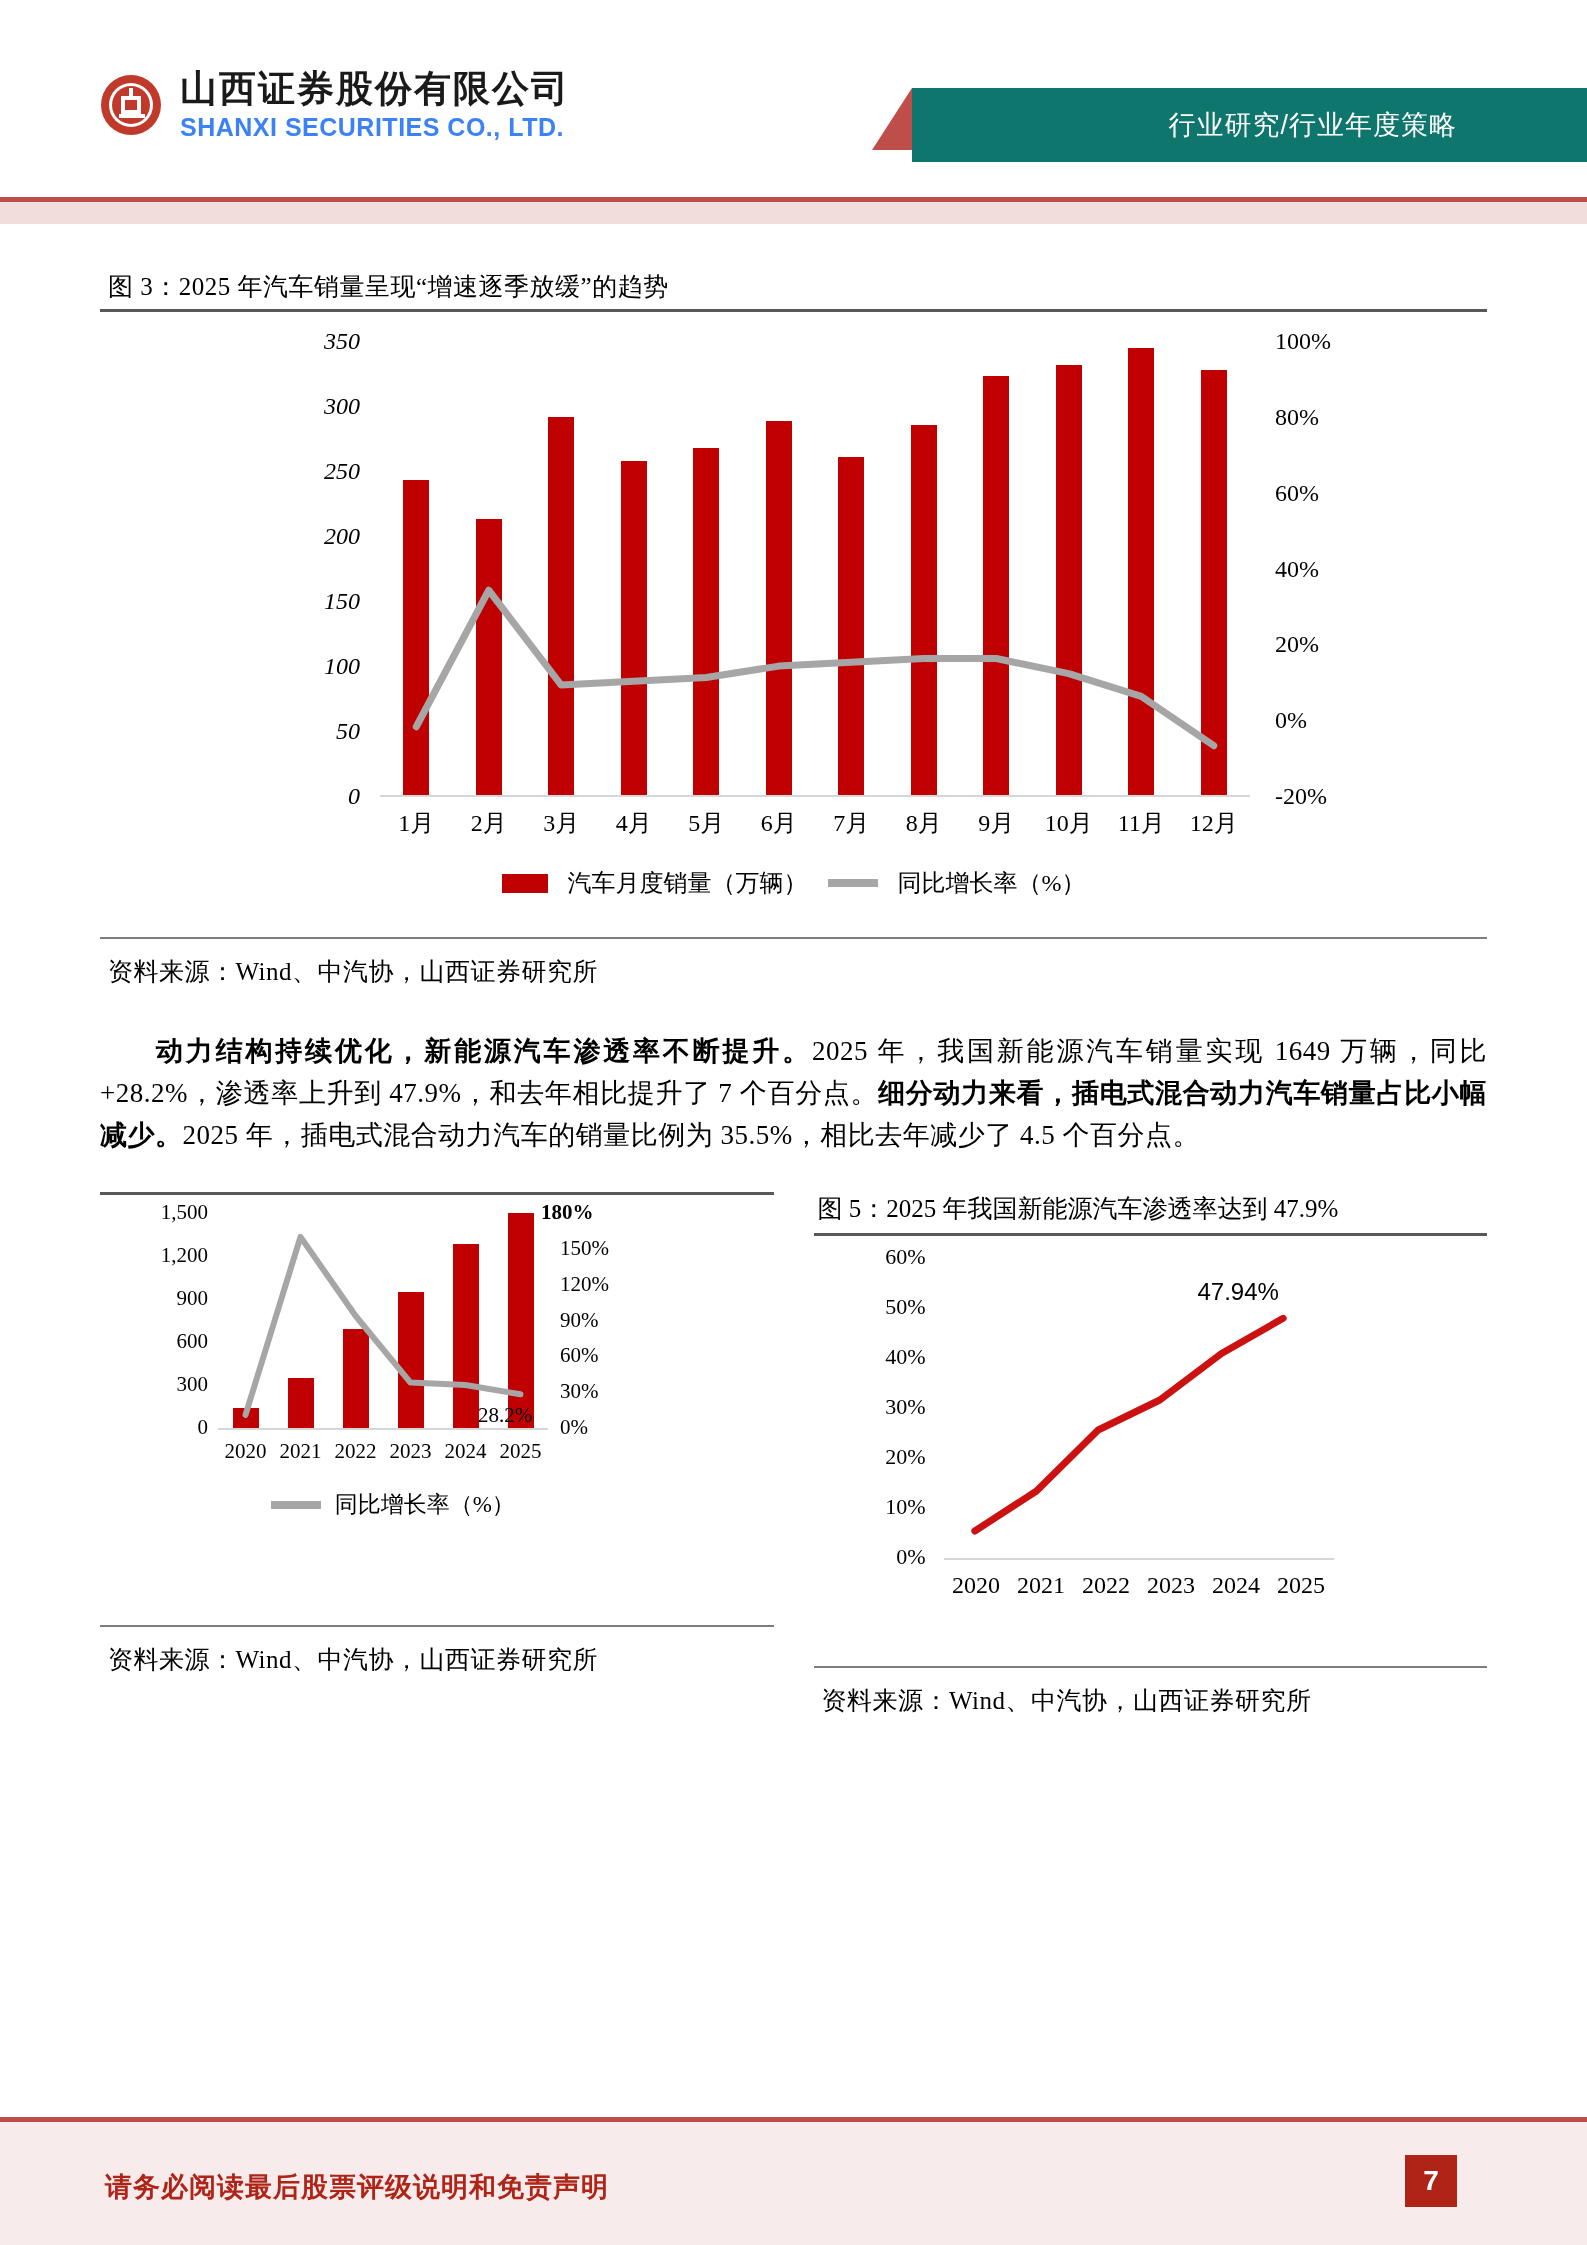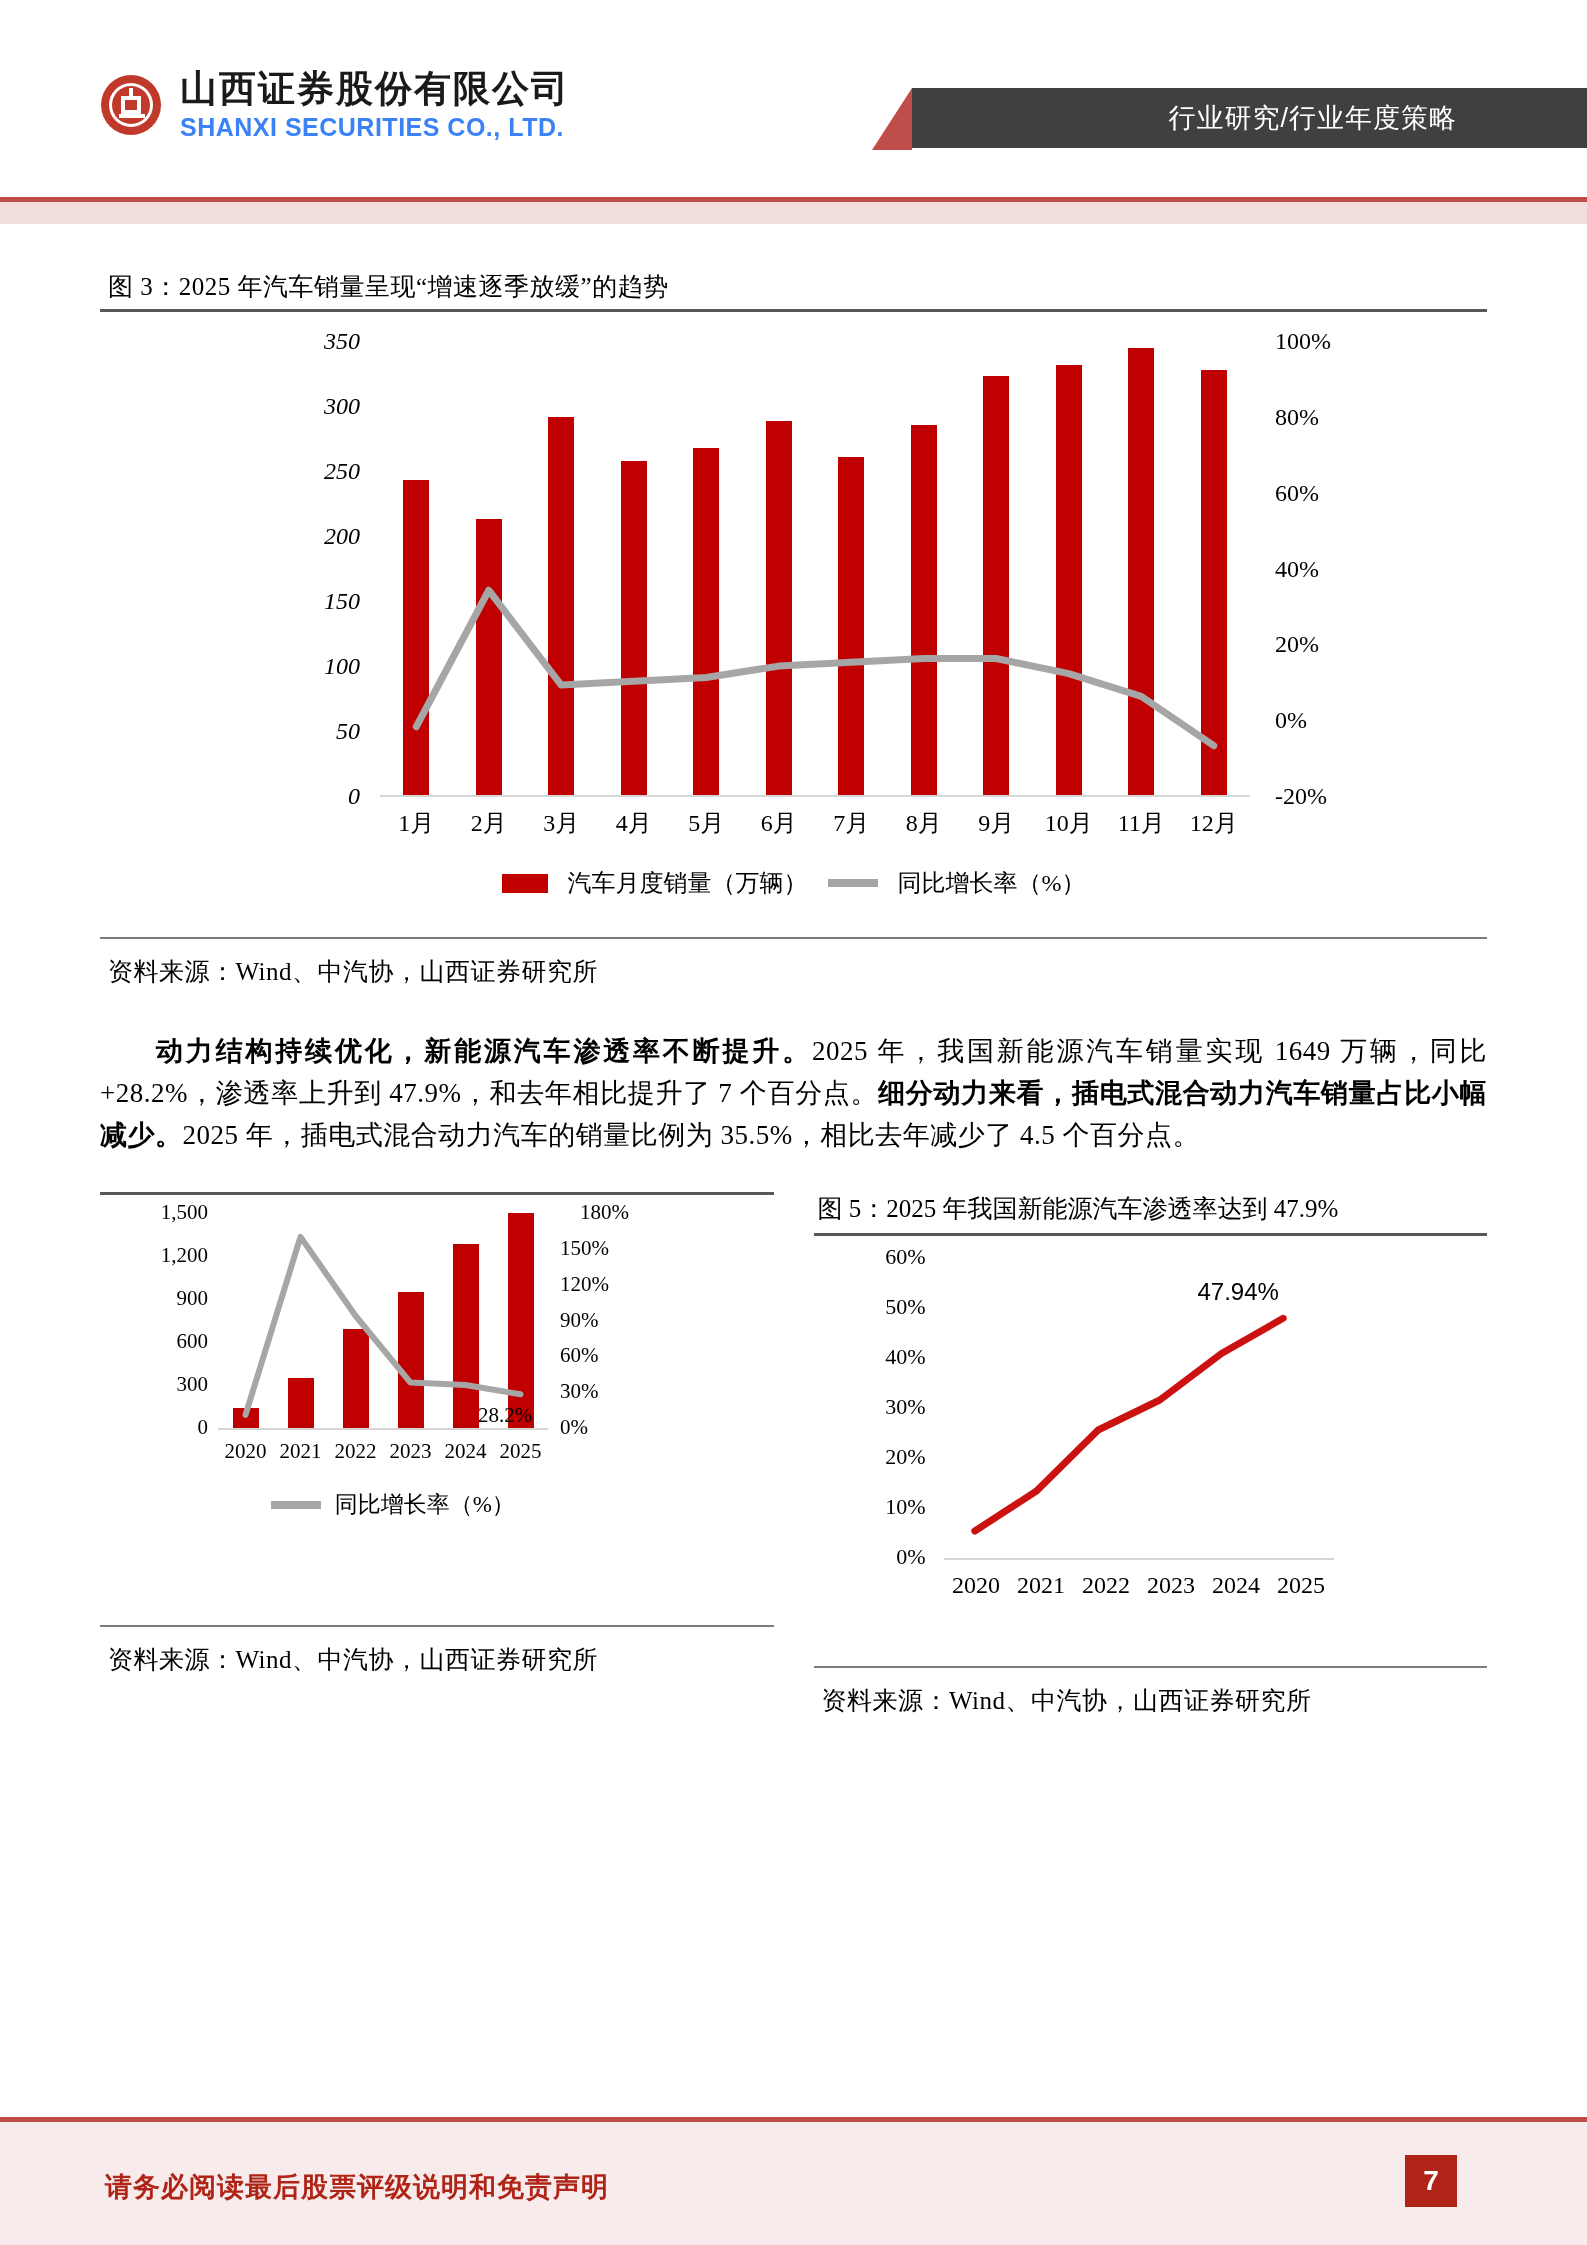--- a/index.html
+++ b/index.html
@@ -11,21 +11,21 @@
     position:relative;
     overflow:hidden;
   }
   
   .header{position:relative;height:185px;}
   .logo-wrap{position:absolute;left:100px;top:70px;display:flex;align-items:center;gap:18px;}
   .logo-mark{width:62px;height:62px;position:relative;}
   .brand-lines{display:flex;flex-direction:column;line-height:1;}
   .brand-cn{font-family:"Liberation Sans","DejaVu Sans",sans-serif;font-weight:bold;font-size:37px;letter-spacing:2px;color:#1a1a1a;}
   .brand-en{font-family:"Liberation Sans","DejaVu Sans",sans-serif;font-weight:bold;font-size:25px;letter-spacing:.5px;color:#3b82f6;margin-top:8px;}
-  .hdr-banner{position:absolute;right:0;top:88px;height:60px;width:675px;background:#404040;}
+  .hdr-banner{position:absolute;right:0;top:88px;height:74px;width:675px;background:#0f766e;}
   .hdr-banner:before{content:"";position:absolute;left:-40px;top:0;width:0;height:0;border-style:solid;border-width:0 0 62px 40px;border-color:transparent transparent #bf4e4a transparent;}
   .hdr-banner-text{position:absolute;right:130px;top:50%;transform:translateY(-50%);color:#fff;font-family:"Liberation Sans","DejaVu Sans",sans-serif;font-size:27px;letter-spacing:1px;white-space:nowrap;}
   .hdr-rule{position:absolute;left:0;right:0;top:197px;height:5px;background:#bf4e4a;}
   .hdr-rule2{position:absolute;left:0;right:0;top:202px;height:22px;background:#f1dedc;}
 
   
   .page{position:absolute;left:0;top:225px;width:1587px;}
   .content{margin:0 100px;}
 
   .fig-title{font-size:25px;padding:45px 0 6px 8px;letter-spacing:.5px;}
@@ -222,21 +222,21 @@
       <div class="mini-box">
         <div id="c4-yticks">
               <div class="c4-ylab" style="left: 28px; top: 5px;">1,500</div>
               <div class="c4-ylab" style="left: 28px; top: 48px;">1,200</div>
               <div class="c4-ylab" style="left: 28px; top: 91px;">900</div>
               <div class="c4-ylab" style="left: 28px; top: 134px;">600</div>
               <div class="c4-ylab" style="left: 28px; top: 177px;">300</div>
               <div class="c4-ylab" style="left: 28px; top: 220px;">0</div>
             </div>
         <div id="c4-y2ticks">
-              <div class="c4-y2lab" style="left: 480px; top: 5px;">180%</div>
+              <div class="c4-y2lab" style="left: 441px; top: 5px; font-weight: bold;">180%</div>
               <div class="c4-y2lab" style="left: 460px; top: 40.8333px;">150%</div>
               <div class="c4-y2lab" style="left: 460px; top: 76.6667px;">120%</div>
               <div class="c4-y2lab" style="left: 460px; top: 112.5px;">90%</div>
               <div class="c4-y2lab" style="left: 460px; top: 148.333px;">60%</div>
               <div class="c4-y2lab" style="left: 460px; top: 184.167px;">30%</div>
               <div class="c4-y2lab" style="left: 460px; top: 220px;">0%</div>
             </div>
         <div class="c4-plot">
           <div class="c4-bars" id="c4-bars">
                 <div class="barcell">

